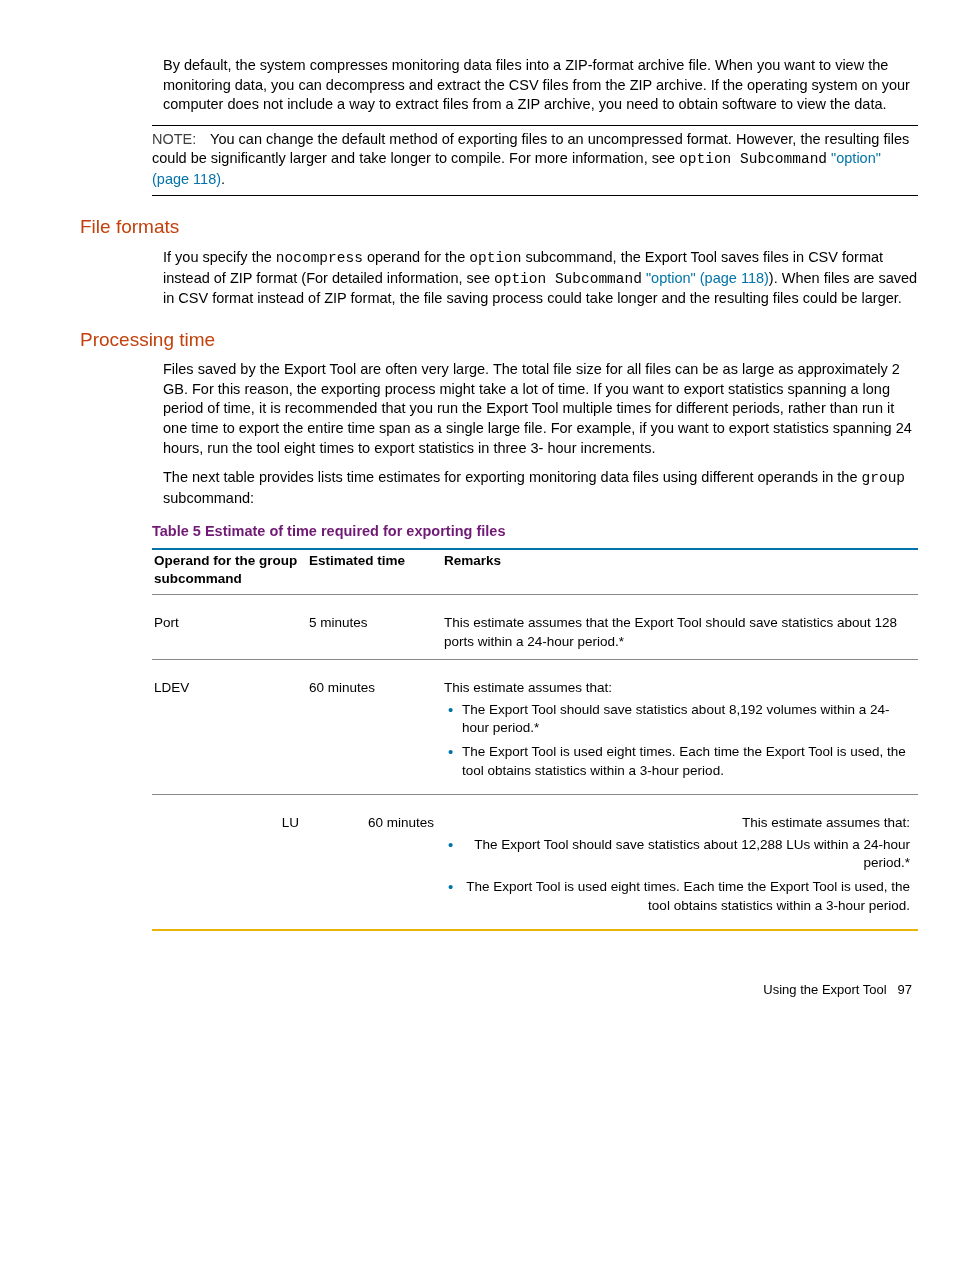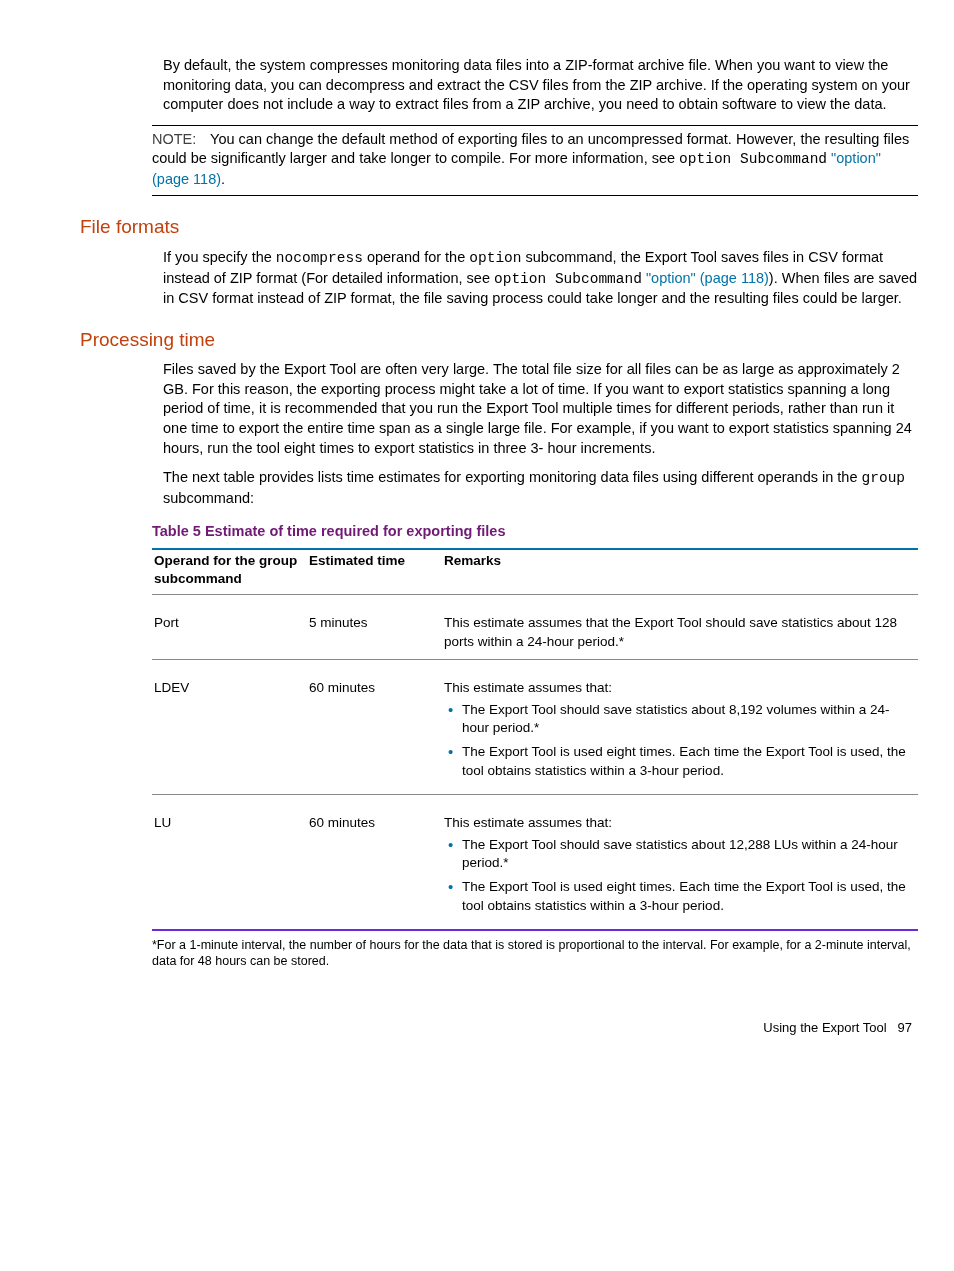--- a/index.html
+++ b/index.html
@@ -56,21 +56,21 @@
     vertical-align: top;
     padding: 2px 8px 6px 2px;
     border-top: 2px solid #0073a8;
     border-bottom: 1px solid #888;
   }
   table.data td {
     vertical-align: top;
     padding: 19px 8px 8px 2px;
     border-bottom: 1px solid #888;
   }
-  table.data tr:last-child td { border-bottom: 2px solid #6d28d9; }
+  table.data tr:last-child td { border-bottom: 2px solid #eab308; text-align: right; }
   .col-op { width: 145px; }
   .col-time { width: 125px; }
   ul.bullets {
     margin: 4px 0 0 0;
     padding-left: 18px;
     list-style: none;
   }
   ul.bullets li {
     position: relative;
     padding-left: 0;
@@ -162,18 +162,17 @@
           <span>This estimate assumes that:</span>
           <ul class="bullets">
             <li>The Export Tool should save statistics about 12,288 LUs within a 24-hour period.*</li>
             <li>The Export Tool is used eight times. Each time the Export Tool is used, the tool obtains statistics within a 3-hour period.</li>
           </ul>
         </td>
       </tr>
     </tbody>
   </table>
 
-  <div class="footnote">*For a 1-minute interval, the number of hours for the data that is stored is proportional to the interval. For example, for a 2-minute interval, data for 48 hours can be stored.</div>
 </div>
 
 <div class="footer">
   <span>Using the Export Tool</span>&nbsp;&nbsp;&nbsp;<span>97</span>
 </div>
 
 </body></html>

